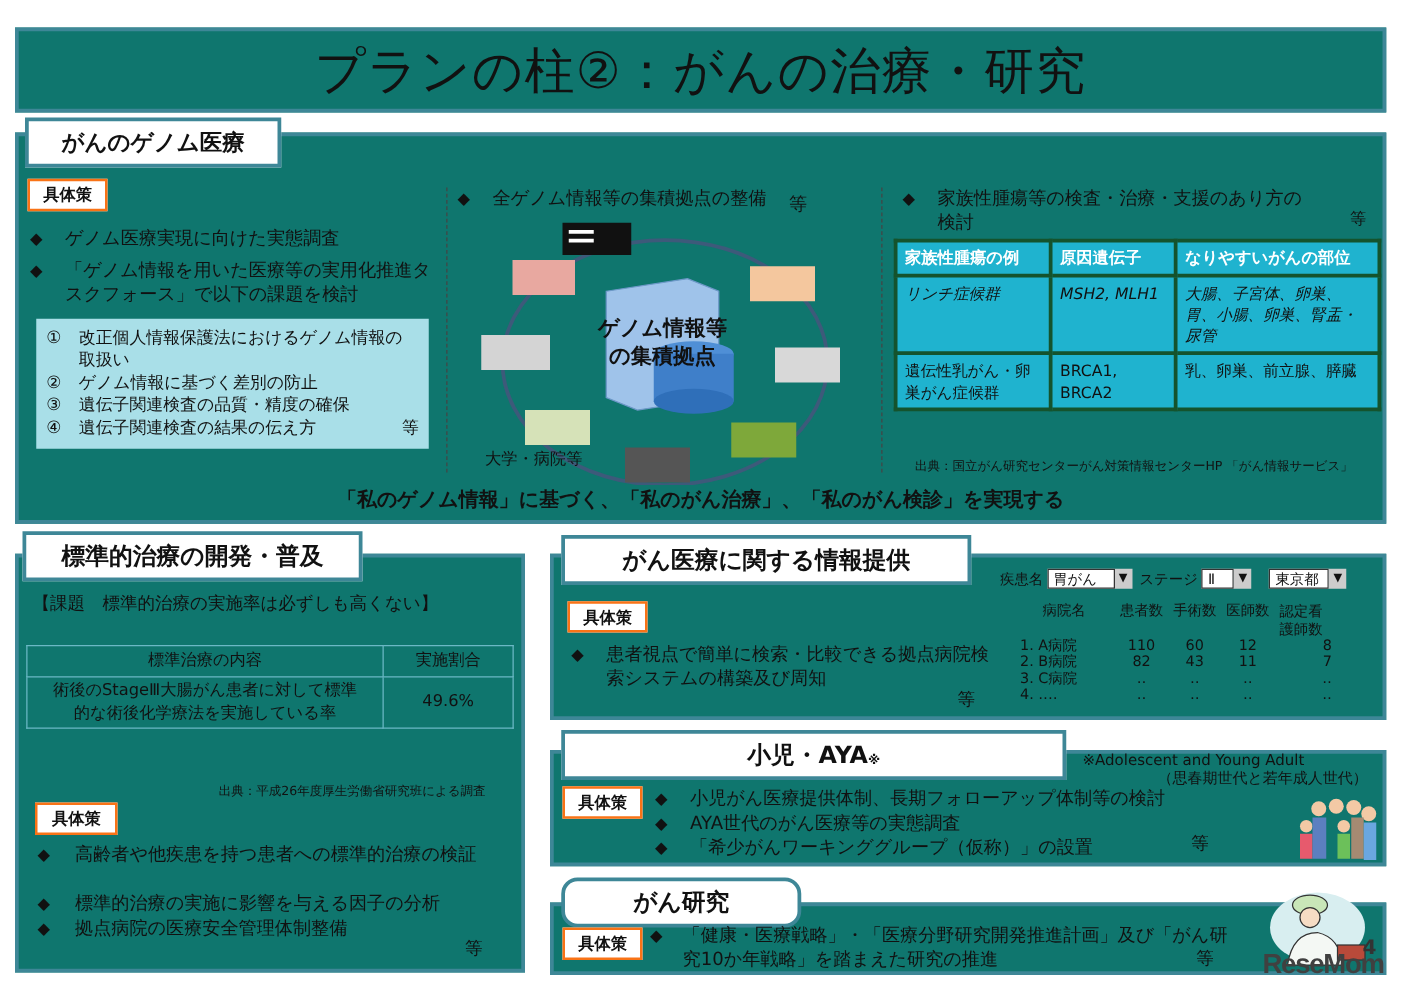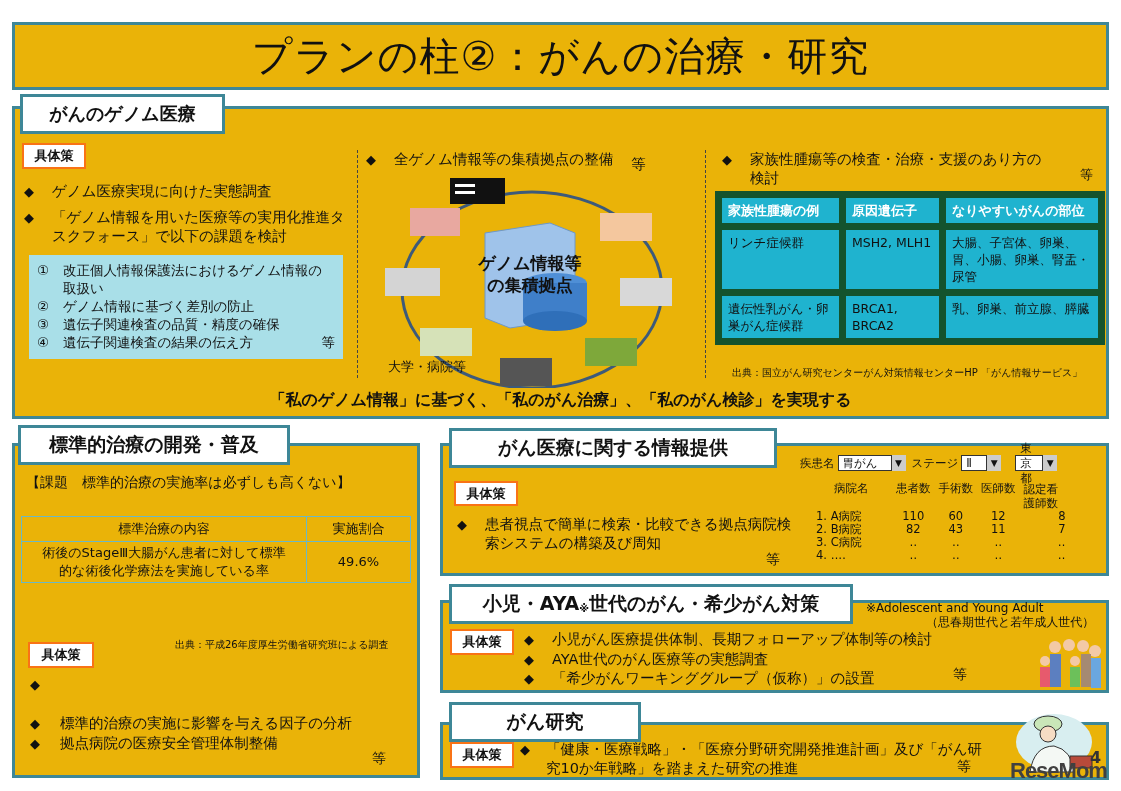--- a/index.html
+++ b/index.html
@@ -1,36 +1,36 @@
 <!DOCTYPE html>
 <html><head>
 <meta charset="utf-8">
 <style>
   * { box-sizing: border-box; margin: 0; padding: 0; }
   body {
     width: 1121px; height: 791px; background: #ffffff; position: relative; overflow: hidden;
     font-family: "DejaVu Sans", "Liberation Sans", sans-serif; color: #111;
   }
   .abs { position: absolute; }
-  .frame { position: absolute; border: 3px solid #3e8797; background: #eab308; }
+  .frame { position: absolute; border: 3px solid #3e8797; background: #0f766e; }
   .title-box { left: 12px; top: 22px; width: 1097px; height: 68px; border: 3px solid #3e8797;
     display: flex; align-items: center; justify-content: center; }
   .title-box span { font-size: 40px; font-weight: normal; letter-spacing: 1px; }
   .sec-head { position: absolute; background: #fff; border: 3px solid #3e8797; font-weight: bold;
     display: flex; align-items: center; justify-content: center; }
   .gutai { position: absolute; border: 2px solid #f97316; background: #fff; font-size: 13px;
     font-weight: bold; display: flex; align-items: center; justify-content: center; }
   .bullet { position: absolute; font-size: 14.5px; line-height: 19px; display: flex; }
   .bullet .dia { width: 28px; flex: none; font-size: 13px; }
   .small { font-size: 10px; }
   .cyan-box { position: absolute; background: #a9dfe8; }
   .numrow { display: flex; font-size: 13.5px; line-height: 18px; }
   .numrow .n { width: 26px; flex: none; }
   table { border-collapse: collapse; }
-  .fam td, .fam th { border: 7px solid #14532d; background: #1fb3cf; color: #111; font-size: 12.5px;
+  .fam td, .fam th { border: 3px solid #14532d; background: #1fb3cf; color: #111; font-size: 12.5px;
     text-align: left; vertical-align: top; padding: 4px 6px; line-height: 17px; font-weight: normal; }
   .fam th { color: #fff; font-weight: bold; font-size: 13px; vertical-align: middle; }
   .std td, .std th { border: 1.5px solid #6bb8c5; font-size: 13px; text-align: center;
     padding: 3px 4px; font-weight: normal; line-height: 18px; }
   .hosp { font-size: 11.5px; line-height: 13px; }
   .hosp td { padding: 0 4px; white-space: nowrap; }
   .sel { display: inline-flex; align-items: center; border: 1px solid #333; height: 16px;
     padding: 0 4px; font-size: 11.5px; background: #fff; }
   .sel-btn { display: inline-flex; align-items: center; justify-content: center; width: 14px; height: 16px;
     background: #ccc; font-size: 9px; margin-right: 6px; }
@@ -136,21 +136,21 @@
 <div class="abs" style="left:1080px; top:166px; font-size:13px;">等</div>
 <table class="fam abs" style="left:715px; top:191px; width:390px;">
   <thead>
     <tr>
       <th style="width:124px;">家族性腫瘍の例</th>
       <th style="width:100px;">原因遺伝子</th>
       <th>なりやすいがんの部位</th>
     </tr>
   </thead>
   <tbody>
-    <tr style="height:48px;">
+    <tr style="height:48px;font-style:italic;">
         <td>リンチ症候群</td>
         <td>MSH2, MLH1</td>
         <td>大腸、子宮体、卵巣、胃、小腸、卵巣、腎盂・尿管</td>
       </tr>
     <tr style="height:44px;">
         <td>遺伝性乳がん・卵巣がん症候群</td>
         <td>BRCA1, BRCA2</td>
         <td>乳、卵巣、前立腺、膵臓</td>
       </tr>
   </tbody>
@@ -168,26 +168,27 @@
       <tr>
         <th>標準治療の内容</th>
         <th style="width:104px;">実施割合</th>
       </tr>
   <tr>
         <td style="padding:2px 18px;">術後のStageⅢ大腸がん患者に対して標準的な術後化学療法を実施している率</td>
         <td>49.6%</td>
       </tr>
 </tbody>
   </table>
-<div class="abs small" style="left:175px; top:626px;margin-top:12px;">出典：平成26年度厚生労働省研究班による調査</div>
+<div class="abs small" style="left:175px; top:626px;">出典：平成26年度厚生労働省研究班による調査</div>
 <div class="gutai" style="left:28px; top:642px; width:66px; height:26px;">
   <span>具体策</span>
 </div>
 <div class="bullet" style="left:30px; top:675px; width:385px;">
   <span class="dia" style="width:30px;">◆</span>
+    <span>高齢者や他疾患を持つ患者への標準的治療の検証</span>
 </div>
 <div class="bullet" style="left:30px; top:714px; width:385px;">
   <span class="dia" style="width:30px;">◆</span>
     <span>標準的治療の実施に影響を与える因子の分析</span>
 </div>
 <div class="bullet" style="left:30px; top:734px; width:385px;">
   <span class="dia" style="width:30px;">◆</span>
     <span>拠点病院の医療安全管理体制整備</span>
 </div>
 <div class="abs" style="left:372px; top:750px; font-size:14px;">等</div>
@@ -209,21 +210,21 @@
   <span style="margin-right:3px;">疾患名</span>
   <span class="sel" style="width:54px;">
       <span>胃がん</span>
     </span>
   <span class="sel-btn">▼</span>
   <span style="margin-right:3px;">ステージ</span>
   <span class="sel" style="width:26px;">
       <span>Ⅱ</span>
     </span>
   <span class="sel-btn" style="margin-right:14px;">▼</span>
-  <span class="sel" style="width:28px;">
+  <span class="sel" style="width:48px;">
       <span>東京都</span>
     </span>
   <span class="sel-btn">▼</span>
 </div>
 <table class="hosp abs" style="left:812px; top:482px;">
   <tbody>
       <tr style="vertical-align:top;">
     <td style="padding-left:22px; width:80px;">病院名</td>
     <td style="text-align:center;">患者数</td>
     <td style="text-align:center;">手術数</td>
@@ -258,21 +259,20 @@
         <td style="text-align:center;">‥</td>
         <td style="text-align:right;">‥</td>
       </tr>
 </tbody>
   </table>
 
 <div class="frame" style="left:440px; top:600px; width:669px; height:93px;"></div>
 <div class="sec-head" style="left:449px; top:584px; width:404px; height:40px; font-size:19px;">
   <span>小児・AYA</span>
     <span style="font-size:10px; margin-top:8px;">※</span>
-    <span>世代のがん・希少がん対策</span>
 </div>
 <div class="abs small" style="left:866px; top:601px; font-size:12px; line-height:14px;">
   <div>※Adolescent and Young Adult</div>
   <div style="padding-left:60px;">（思春期世代と若年成人世代）</div>
 </div>
 <div class="gutai" style="left:450px; top:629px; width:64px; height:26px;">
   <span>具体策</span>
 </div>
 <div class="bullet" style="left:524px; top:630px;">
     <span class="dia">◆</span>
@@ -295,21 +295,21 @@
   <circle cx="10" cy="24" r="5" fill="#f3c9a5"></circle>
     <circle cx="40" cy="24" r="5" fill="#f3c9a5"></circle>
   <rect x="5" y="30" width="10" height="20" fill="#e75a6d"></rect>
     <rect x="15" y="17" width="11" height="33" fill="#5c7fc0"></rect>
   <rect x="35" y="30" width="10" height="20" fill="#6cc05a"></rect>
     <rect x="46" y="17" width="10" height="33" fill="#a58a72"></rect>
   <rect x="56" y="21" width="10" height="30" fill="#6aa7e0"></rect>
 </svg>
 
 <div class="frame" style="left:440px; top:722px; width:669px; height:58px;"></div>
-<div class="sec-head" style="left:449px; top:702px; width:192px; height:40px; font-size:19px;">
+<div class="sec-head" style="left:449px; top:702px; width:192px; height:40px; font-size:19px;border-radius:13px;">
   <span>がん研究</span>
 </div>
 <div class="gutai" style="left:450px; top:742px; width:64px; height:26px;">
   <span>具体策</span>
 </div>
 <div class="bullet" style="left:520px; top:740px; width:470px;">
   <span class="dia" style="width:26px;">◆</span>
     <span>「健康・医療戦略」・「医療分野研究開発推進計画」及び「がん研究10か年戦略」を踏まえた研究の推進</span>
 </div>
 <div class="abs" style="left:957px; top:758px; font-size:14px;">等</div>

